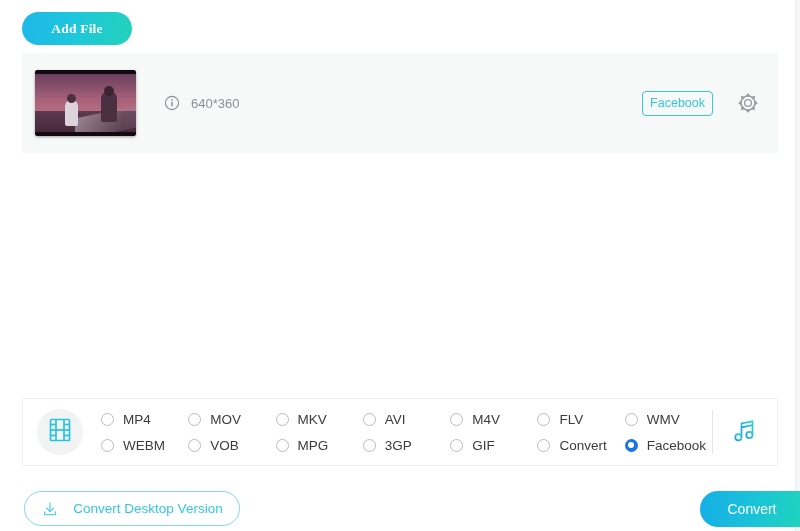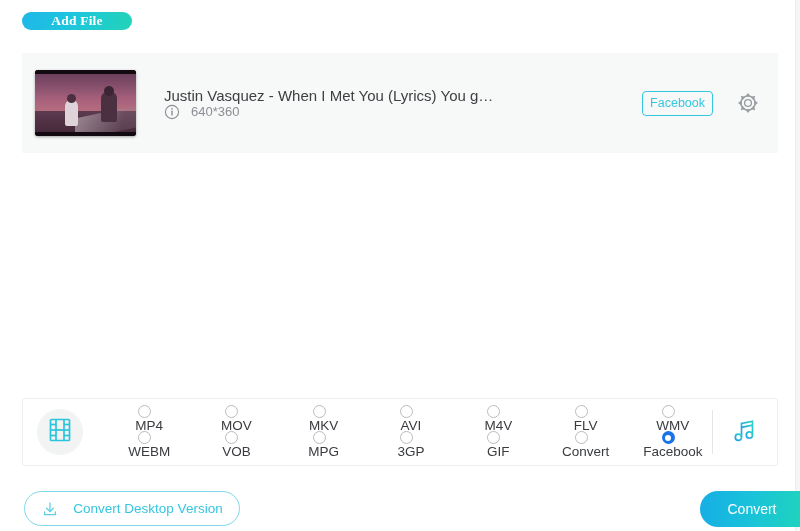--- a/index.html
+++ b/index.html
@@ -13,21 +13,21 @@
 
   
   .page-edge {
     position: absolute; top: 0; right: 0; width: 5px; height: 531px;
     background: #f5f6f7; border-left: 1px solid #ededee;
   }
 
   
   .addfile-btn {
     position: absolute; left: 22px; top: 12px;
-    width: 110px; height: 18px;
+    width: 110px; height: 33px;
     border: none; border-radius: 17px;
     background: linear-gradient(100deg, #1eb8e8 0%, #1ec6dd 45%, #22d3b9 100%);
     color: #fff; font-size: 13.5px; font-weight: bold;
     font-family: "Liberation Serif", serif;
     letter-spacing: .2px;
     cursor: pointer;
   }
 
   
   .file-row {
@@ -105,21 +105,21 @@
   .fmt-icon-wrap {
     width: 46px; height: 46px; margin-left: 14px; flex: none;
     border-radius: 50%; background: #f2f3f3;
     display: flex; align-items: center; justify-content: center;
   }
   .fmt-grid {
     flex: 1; display: grid; margin-left: 18px;
     grid-template-columns: repeat(7, 1fr);
     grid-auto-rows: 26px; align-items: center;
   }
-  .opt { display: flex; align-items: center; cursor: pointer; flex-direction: column; }
+  .opt { display: flex; align-items: center; cursor: pointer; }
   .radio {
     width: 13px; height: 13px; border-radius: 50%;
     border: 1px solid #b8bcc0; background: #fff; flex: none;
   }
   .radio.sel { border: none; background: #1a73e8; position: relative; }
   .radio.sel::after {
     content: ""; position: absolute; left: 3.5px; top: 3.5px;
     width: 6px; height: 6px; border-radius: 50%; background: #fff;
   }
   .opt-label { font-size: 13.5px; color: #3a3c3f; margin-left: 9px; white-space: nowrap; }
@@ -165,21 +165,20 @@
       <div class="rail"></div>
       <div class="fig-a"></div>
       <div class="fig-a-h"></div>
       <div class="fig-b"></div>
       <div class="fig-b-h"></div>
       <div class="bar-t"></div>
       <div class="bar-b"></div>
     </div>
 
     <div class="file-meta">
-      <div class="file-title">Justin Vasquez - When I Met You (Lyrics) You g…</div>
       <div class="file-sub">
         <span class="info-ico">
           <svg width="16" height="16" viewBox="0 0 16 16">
             <circle cx="8" cy="8" r="6.6" fill="none" stroke="#8b8f93" stroke-width="1.1"></circle>
             <circle cx="8" cy="4.8" r=".85" fill="#8b8f93"></circle>
             <rect x="7.3" y="6.6" width="1.4" height="5" rx=".7" fill="#8b8f93"></rect>
           </svg>
         </span>
         <span class="file-res">640*360</span>
       </div>

